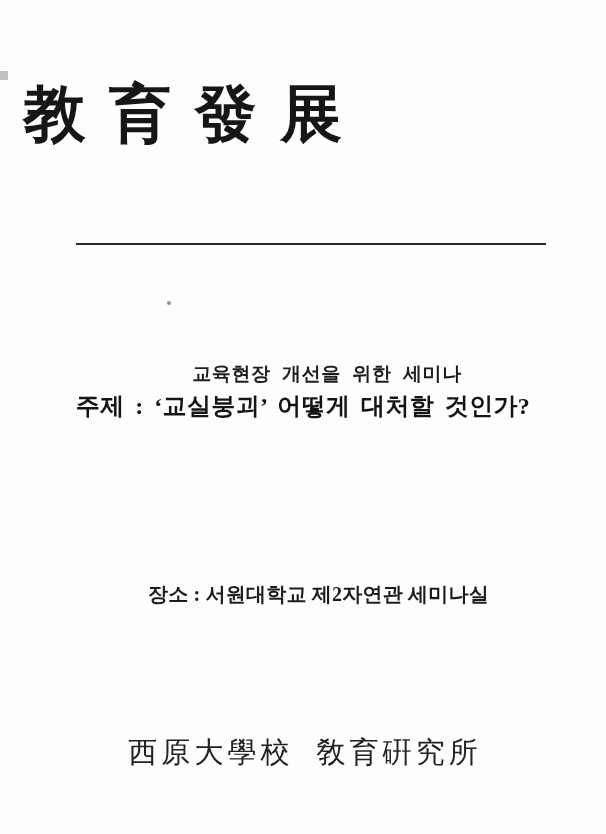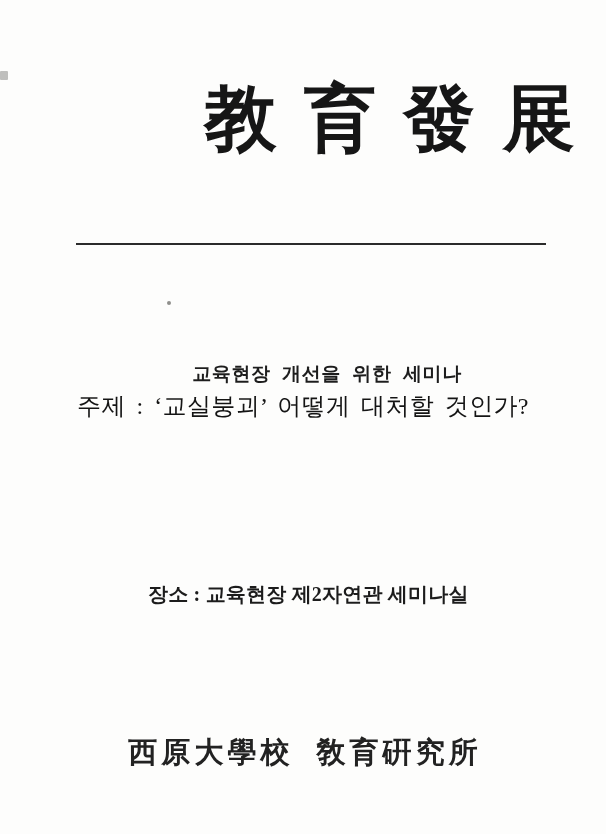--- a/index.html
+++ b/index.html
@@ -14,22 +14,22 @@
     background: #fdfdfc;
     overflow: hidden;
     font-family: "Liberation Serif", "DejaVu Serif", serif;
     color: #1a1a1a;
   }
   .journal-title {
     position: absolute;
     top: 82px;
     left: 0;
     width: 602px;
-    text-align: right;
-    font-size: 72px;
+    text-align: left;
+    font-size: 62px;
     font-weight: 900;
     line-height: 1.05;
     letter-spacing: 0.38em;
     text-indent: 0.38em; 
     white-space: nowrap;
     color: #161616;
   }
   .issue-number {
     position: absolute;
     top: 214px;
@@ -62,21 +62,21 @@
     white-space: nowrap;
     color: #1d1d1d;
   }
   .seminar-topic {
     position: absolute;
     top: 390px;
     left: 0;
     width: 606px;
     text-align: center;
     font-size: 24px;
-    font-weight: 400;
+    font-weight: 700;
     letter-spacing: 0.015em;
     word-spacing: 0.18em;
     white-space: nowrap;
     color: #141414;
   }
   .event-details {
     position: absolute;
     top: 581px;
     left: 148px;
     font-size: 20px;
@@ -86,21 +86,21 @@
     white-space: nowrap;
     color: #1c1c1c;
   }
   .publisher-name {
     position: absolute;
     top: 733px;
     left: 0;
     width: 606px;
     text-align: center;
     font-size: 29px;
-    font-weight: 700;
+    font-weight: 400;
     letter-spacing: 0.14em;
     word-spacing: 0.40em;
     text-indent: 0.14em;
     white-space: nowrap;
     color: #222;
   }
   
   .scan-artifact-dash {
     position: absolute;
     left: 0;
@@ -132,18 +132,18 @@
   <div class="journal-title">教育發展</div>
 
 
   <div class="divider-rule"></div>
 
   <div class="seminar-label">교육현장 개선을 위한 세미나</div>
 
   <div class="seminar-topic">주제 : ‘교실붕괴’ 어떻게 대처할 것인가?</div>
 
   <div class="event-details">
-    <div class="event-venue">장소 : 교육현장 제2자연관 세미나실</div>
+    <div class="event-venue">장소 : 서원대학교 제2자연관 세미나실</div>
   </div>
 
   <div class="publisher-name">西原大學校 敎育硏究所</div>
 
 </div>
 
 </body></html>

